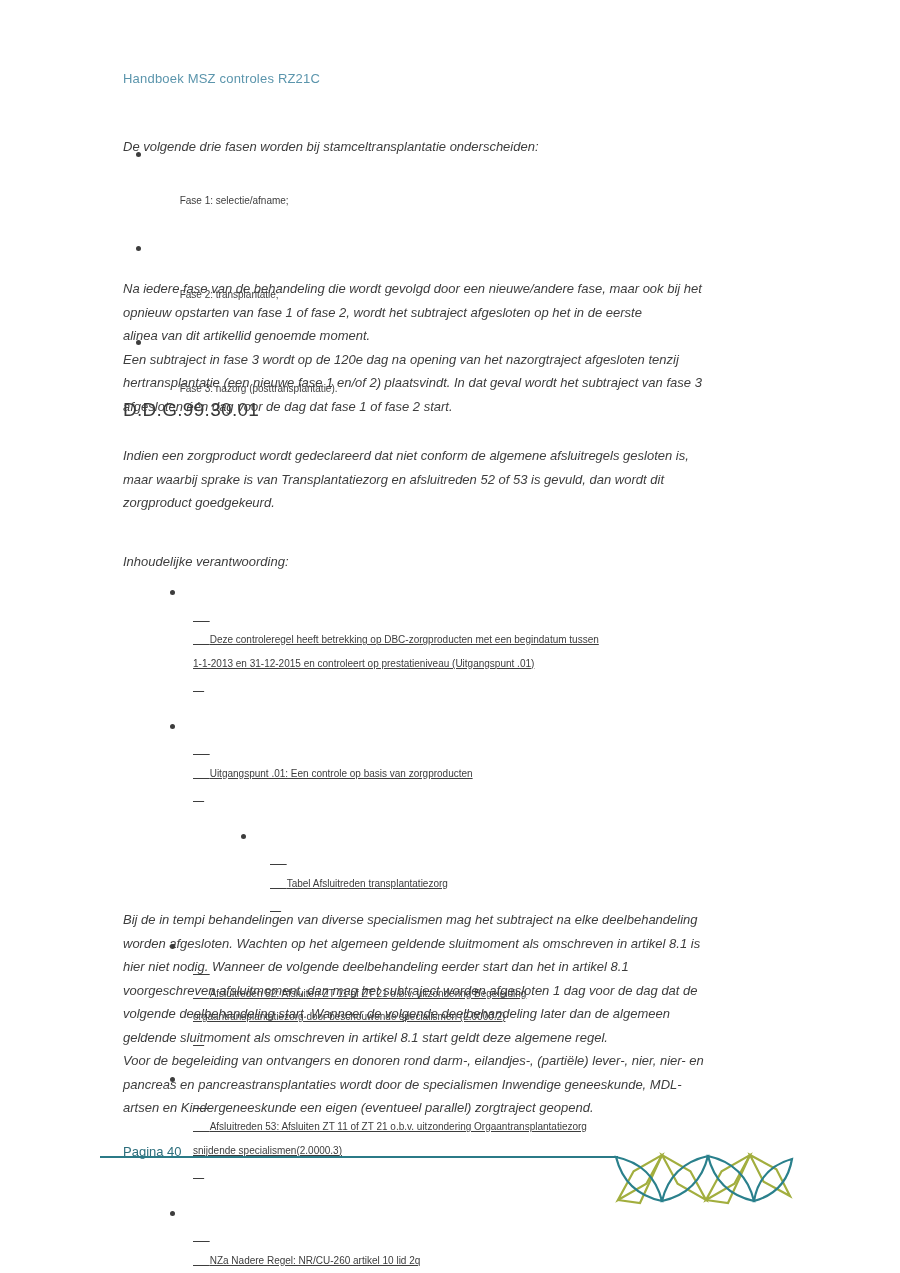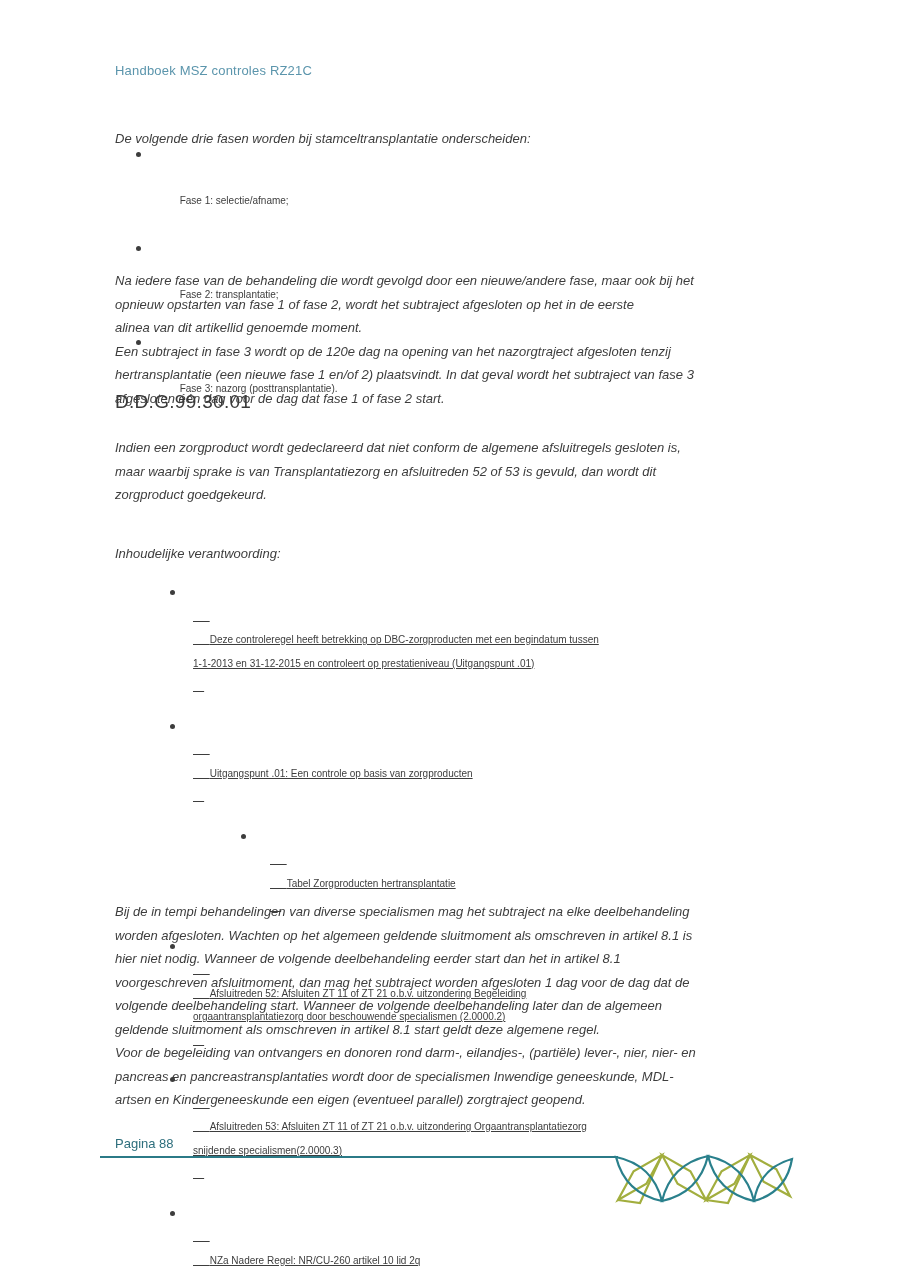--- a/index.html
+++ b/index.html
@@ -1,20 +1,20 @@
 <!DOCTYPE html>
 <html><head>
 <meta charset="utf-8">
 <style>
   html,body { margin:0; padding:0; background:#ffffff; }
   .page {
     position:relative; width:900px; height:1273px; background:#ffffff;
     font-family:"Liberation Sans", sans-serif; color:#3d3d3d; overflow:hidden;
   }
-  .abs { position:absolute; left:107px; width:712px; margin:8px; }
+  .abs { position:absolute; left:107px; width:712px; margin:16px; }
   .para {
     font-size:13px; line-height:23.5px; white-space:pre-wrap; color:#3d3d3d;font-style:italic;
   }
   .doc-header { top:55px; font-size:13px; color:#5b95ac; letter-spacing:0.2px; }
   .section-heading {
     font-size:19px; font-weight:400; color:#3a3a3a; line-height:26px; letter-spacing:0.3px;
   }
   ul.blist { list-style:none; padding:0; margin:0; }
   ul.blist li { position:relative; font-size:10px; line-height:23.5px; white-space:pre-wrap; }
   .dot {
@@ -84,21 +84,21 @@
       <span class="dot"></span>
       <span>Deze controleregel heeft betrekking op DBC-zorgproducten met een begindatum tussen
 1-1-2013 en 31-12-2015 en controleert op prestatieniveau (Uitgangspunt .01)</span>
     </li>
     <li class="lvl1">
       <span class="dot"></span>
       <span>Uitgangspunt .01: Een controle op basis van zorgproducten</span>
     </li>
     <li class="lvl2">
       <span class="dot"></span>
-      <span>Tabel Zorgproducten hertransplantatie</span>
+      <span>Tabel Afsluitreden transplantatiezorg</span>
     </li>
     <li class="lvl1">
       <span class="dot"></span>
       <span>Afsluitreden 52: Afsluiten ZT 11 of ZT 21 o.b.v. uitzondering Begeleiding
 orgaantransplantatiezorg door beschouwende specialismen (2.0000.2)</span>
     </li>
     <li class="lvl1">
       <span class="dot"></span>
       <span>Afsluitreden 53: Afsluiten ZT 11 of ZT 21 o.b.v. uitzondering Orgaantransplantatiezorg
 snijdende specialismen(2.0000.3)</span>
@@ -112,21 +112,21 @@
   <p class="abs para" style="top:892px">Bij de in tempi behandelingen van diverse specialismen mag het subtraject na elke deelbehandeling
 worden afgesloten. Wachten op het algemeen geldende sluitmoment als omschreven in artikel 8.1 is
 hier niet nodig. Wanneer de volgende deelbehandeling eerder start dan het in artikel 8.1
 voorgeschreven afsluitmoment, dan mag het subtraject worden afgesloten 1 dag voor de dag dat de
 volgende deelbehandeling start. Wanneer de volgende deelbehandeling later dan de algemeen
 geldende sluitmoment als omschreven in artikel 8.1 start geldt deze algemene regel.
 Voor de begeleiding van ontvangers en donoren rond darm-, eilandjes-, (partiële) lever-, nier, nier- en
 pancreas en pancreastransplantaties wordt door de specialismen Inwendige geneeskunde, MDL-
 artsen en Kindergeneeskunde een eigen (eventueel parallel) zorgtraject geopend.</p>
 
-  <div class="abs footer-label">Pagina 88</div>
+  <div class="abs footer-label">Pagina 40</div>
 
   <div class="footer-rule"></div>
 
   <svg class="footer-logo" width="182" height="62" viewBox="0 0 182 62" aria-hidden="true">
 
     <g stroke="#a2ae3e" stroke-width="2.2" fill="none">
       <polygon points="6,54 34.4,37.8 50,9 21.6,25.2"></polygon>
       <polygon points="50,9 65.6,37.8 94,54 78.4,25.2"></polygon>
       <polygon points="94,54 122.4,37.8 138,9 109.6,25.2"></polygon>
       <polygon points="138,9 151.6,35.8 178,50 164.4,23.2"></polygon>

